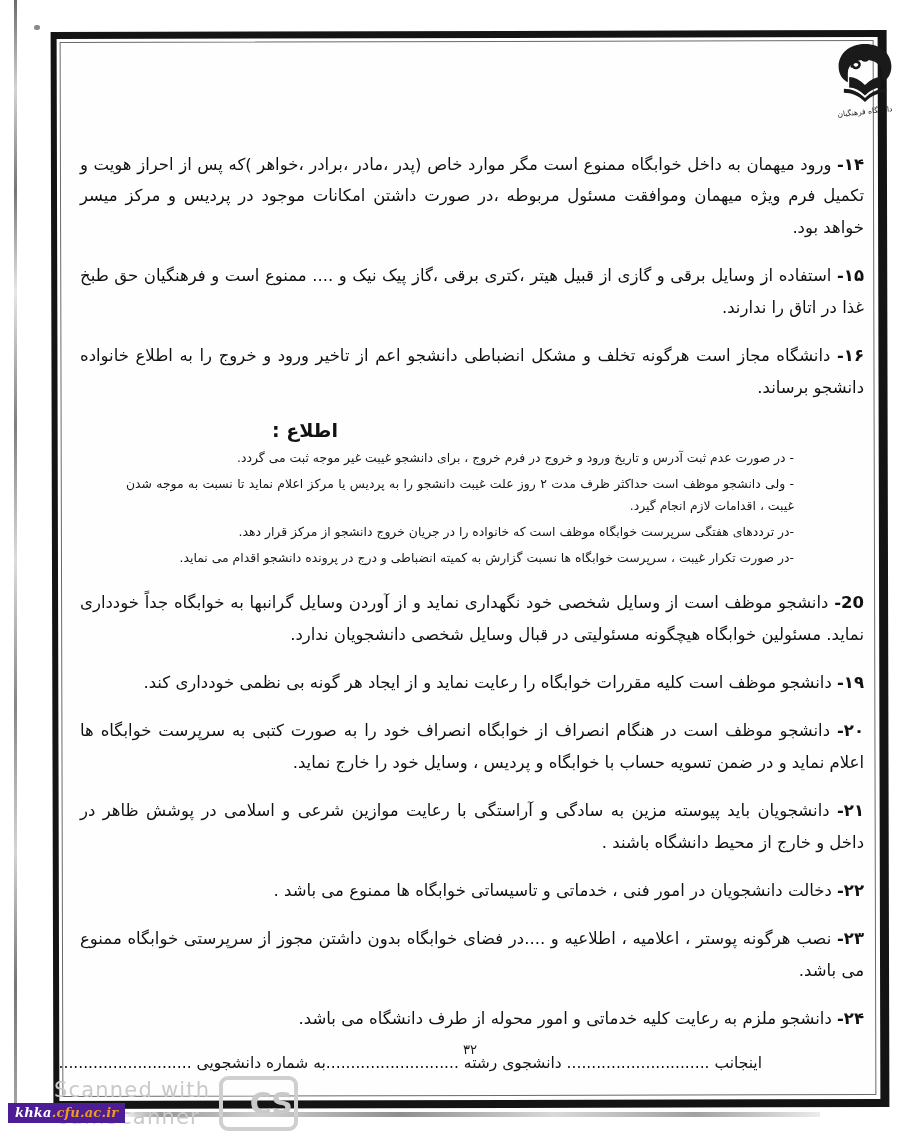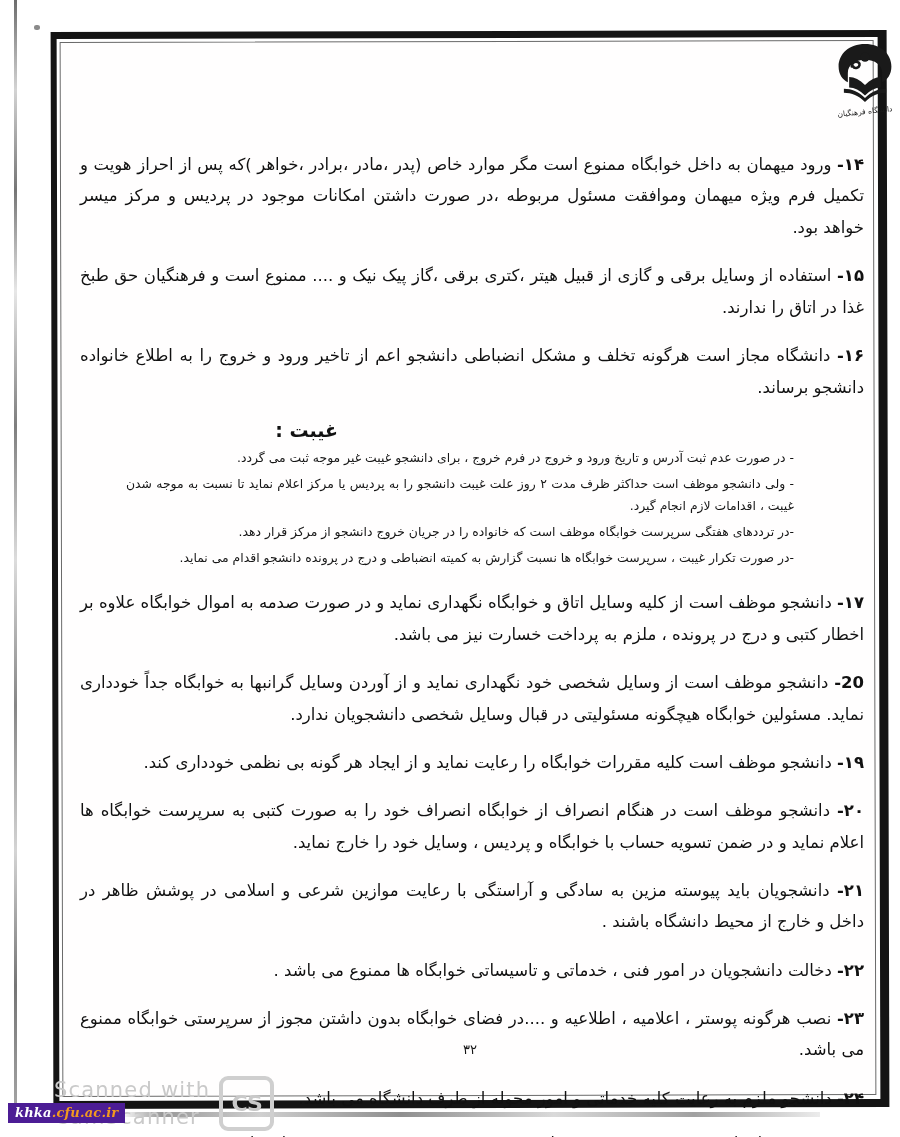--- a/index.html
+++ b/index.html
@@ -185,25 +185,26 @@
     pointer-events: none;
   }
   .cs-logo {
     width: 47px;
     height: 47px;
     border: 4px solid #cfcfcf;
     border-radius: 9px;
     display: flex;
     align-items: center;
     justify-content: center;
-    font-size: 22px;
+    font-size: 30px;
     font-weight: 700;
     color: #c9c9c9;
     font-family: "DejaVu Sans", "Liberation Sans", sans-serif;
     letter-spacing: -1px;
+    padding-left: 24px;
   }
   .cs-text {
     font-size: 21px;
     line-height: 1.24;
     color: #c9c9c9;
     font-family: "DejaVu Sans", "Liberation Sans", sans-serif;
     letter-spacing: 1.2px;
     font-weight: 400;
     direction: ltr;
     margin-left: 36px;
@@ -279,33 +280,29 @@
       <p class="clause">
         <span class="num">۱۵-</span>
         <span>استفاده از وسایل برقی و گازی از قبیل هیتر ،کتری برقی ،گاز پیک نیک و .... ممنوع است و فرهنگیان حق طبخ غذا در اتاق را ندارند.</span>
       </p>
 
       <p class="clause">
         <span class="num">۱۶-</span>
         <span>دانشگاه مجاز است هرگونه تخلف و مشکل انضباطی دانشجو اعم از تاخیر ورود و خروج را به اطلاع خانواده دانشجو برساند.</span>
       </p>
 
-      <div class="note-heading">غیبت :</div>
+      <div class="note-heading">اطلاع :</div>
 
       <div class="note-block">
         <div class="note-line">- در صورت عدم ثبت آدرس و تاریخ ورود و خروج در فرم خروج ، برای دانشجو غیبت غیر موجه ثبت می گردد.</div>
         <div class="note-line">- ولی دانشجو موظف است حداکثر ظرف مدت ۲ روز  علت غیبت دانشجو را به پردیس یا مرکز اعلام  نماید تا نسبت به موجه شدن غیبت ، اقدامات لازم انجام گیرد.</div>
         <div class="note-line">-در ترددهای هفتگی سرپرست خوابگاه موظف است که خانواده را در جریان خروج دانشجو از مرکز قرار دهد.</div>
         <div class="note-line">-در صورت تکرار غیبت ، سرپرست خوابگاه ها نسبت گزارش به کمیته انضباطی و درج در پرونده دانشجو اقدام  می نماید.</div>
       </div>
 
-      <p class="clause">
-        <span class="num">۱۷-</span>
-        <span>دانشجو موظف است از کلیه وسایل اتاق و خوابگاه نگهداری نماید و در صورت صدمه به اموال خوابگاه علاوه بر اخطار کتبی و درج در پرونده ، ملزم به پرداخت خسارت نیز می باشد.</span>
-      </p>
       <p class="clause">
         <span class="num">20-</span>
         <span>دانشجو موظف است از وسایل شخصی خود نگهداری نماید و از آوردن وسایل گرانبها به خوابگاه جداً خودداری نماید. مسئولین خوابگاه هیچگونه مسئولیتی در قبال وسایل شخصی دانشجویان ندارد.</span>
       </p>
       <p class="clause">
         <span class="num">۱۹-</span>
         <span>دانشجو موظف است کلیه مقررات خوابگاه را رعایت نماید و از ایجاد هر گونه بی نظمی خودداری کند.</span>
       </p>
       <p class="clause">
         <span class="num">۲۰-</span>

